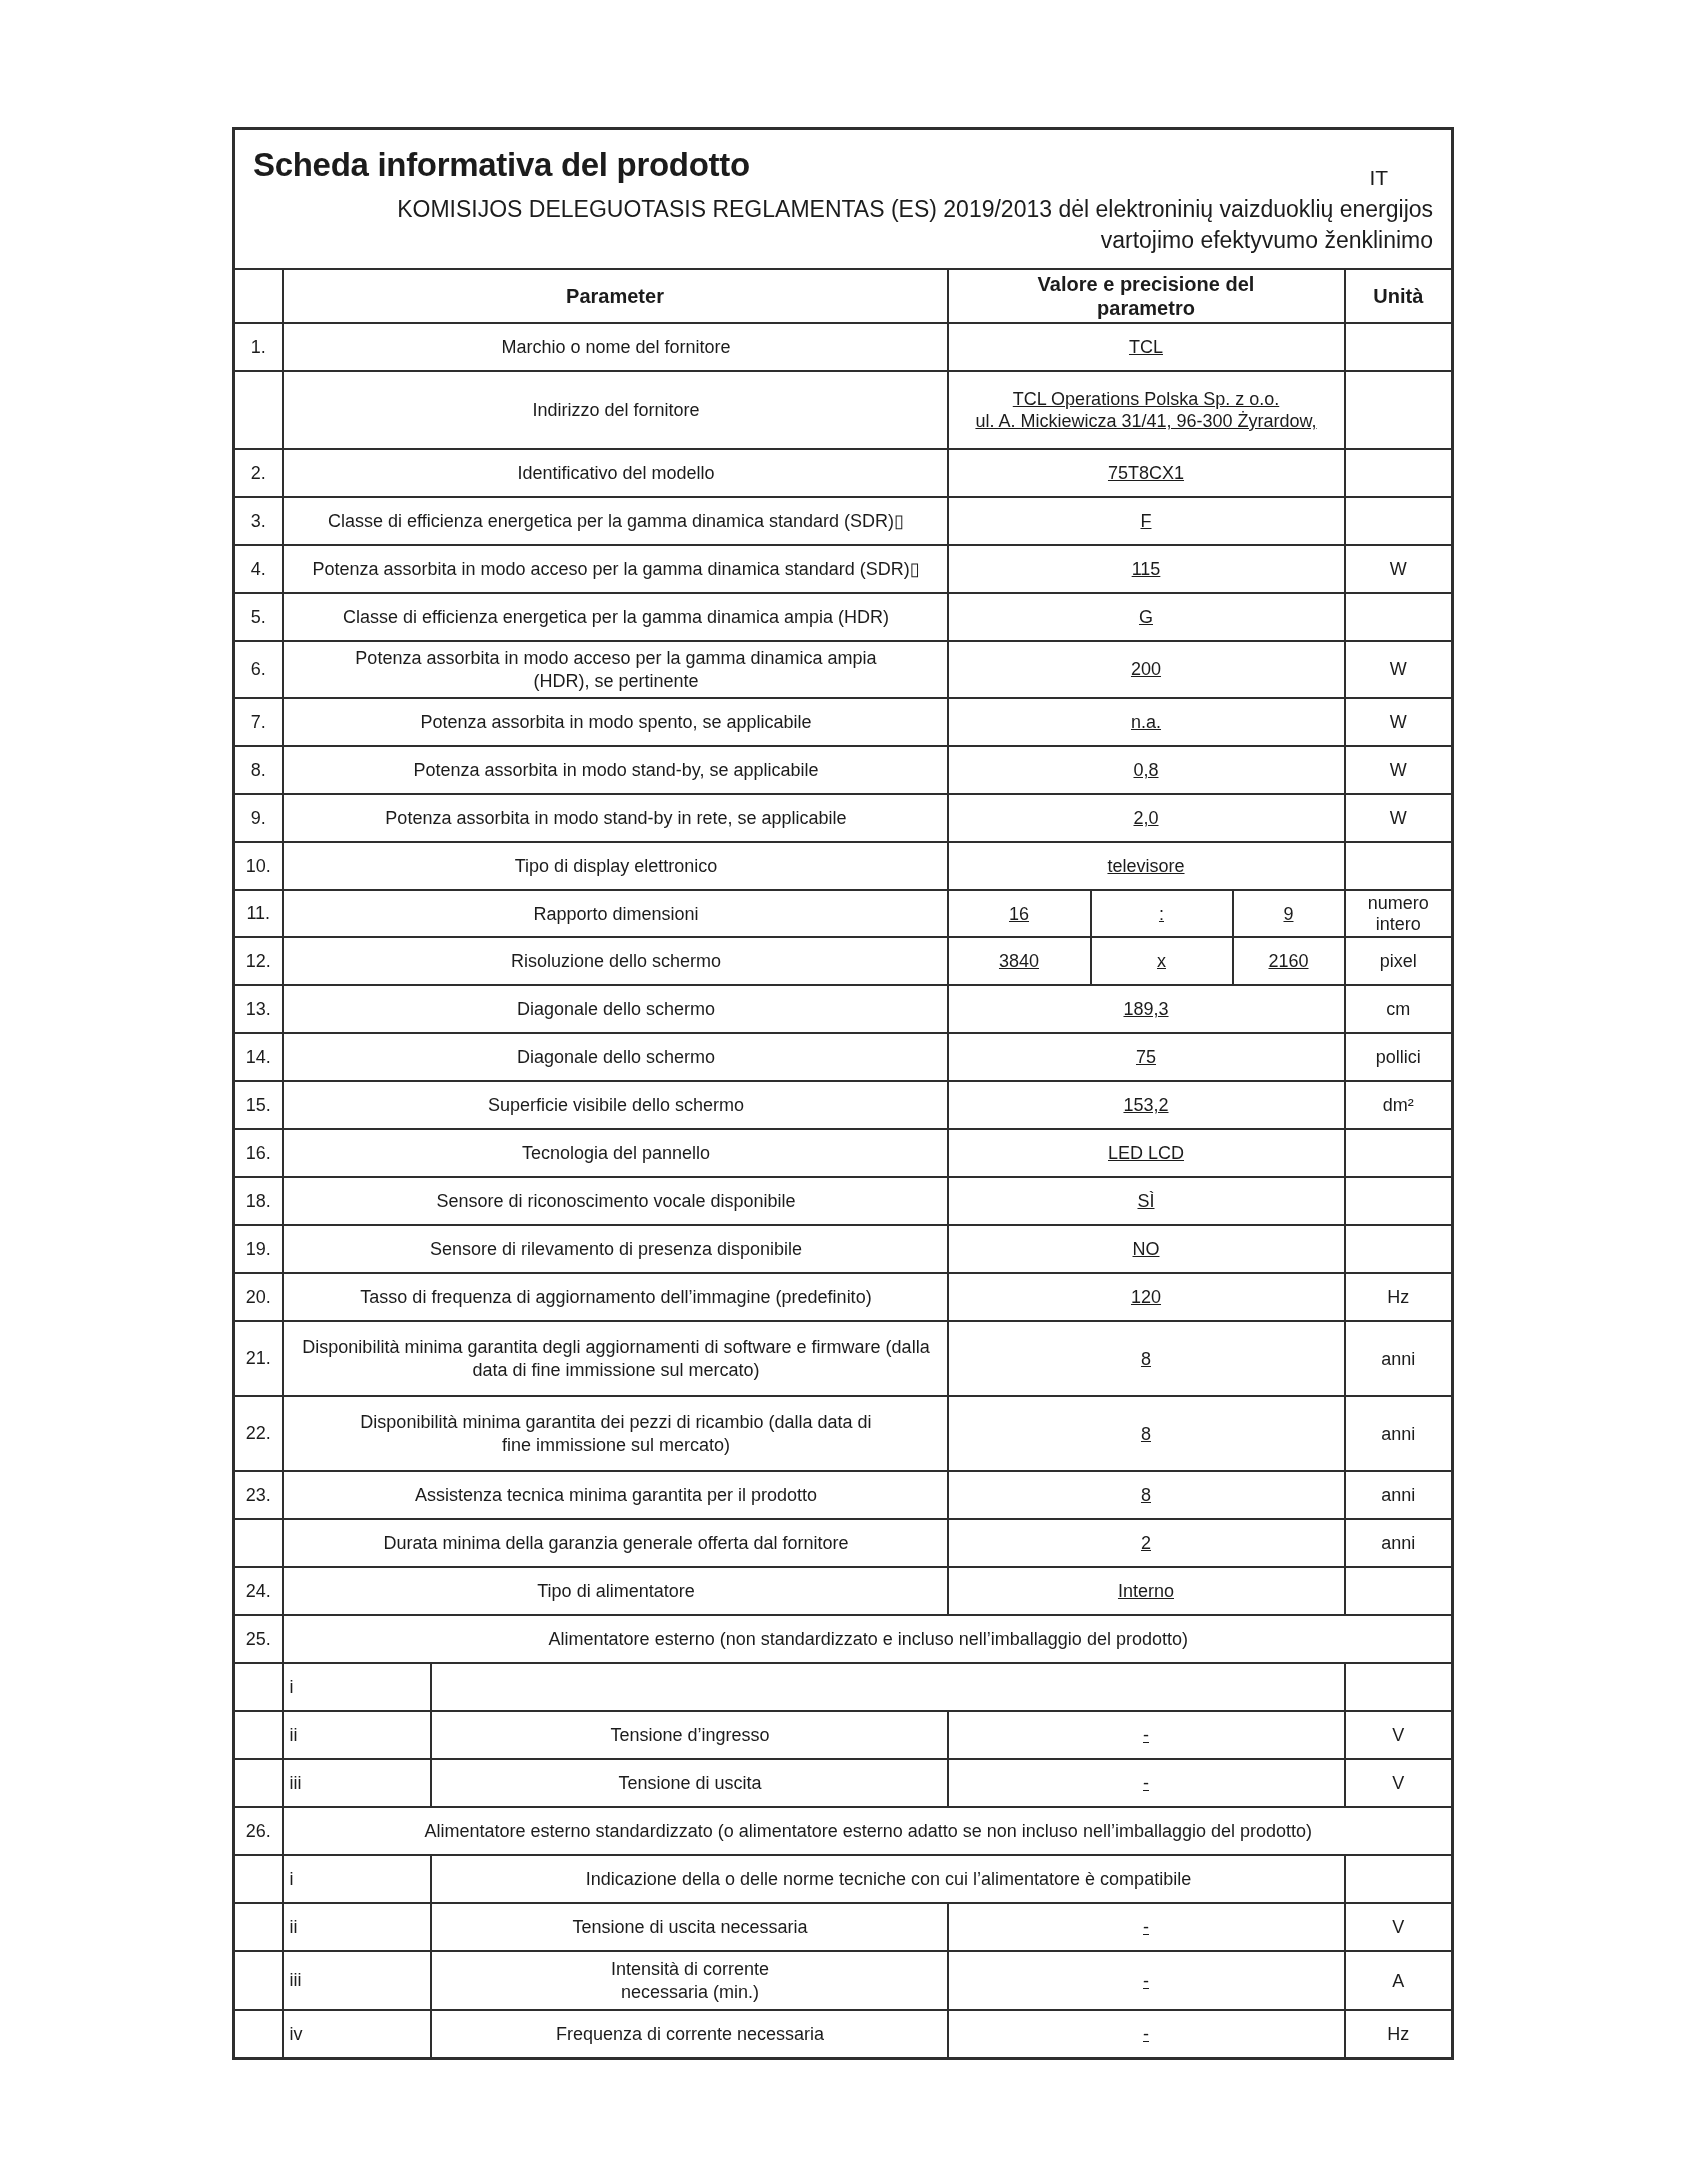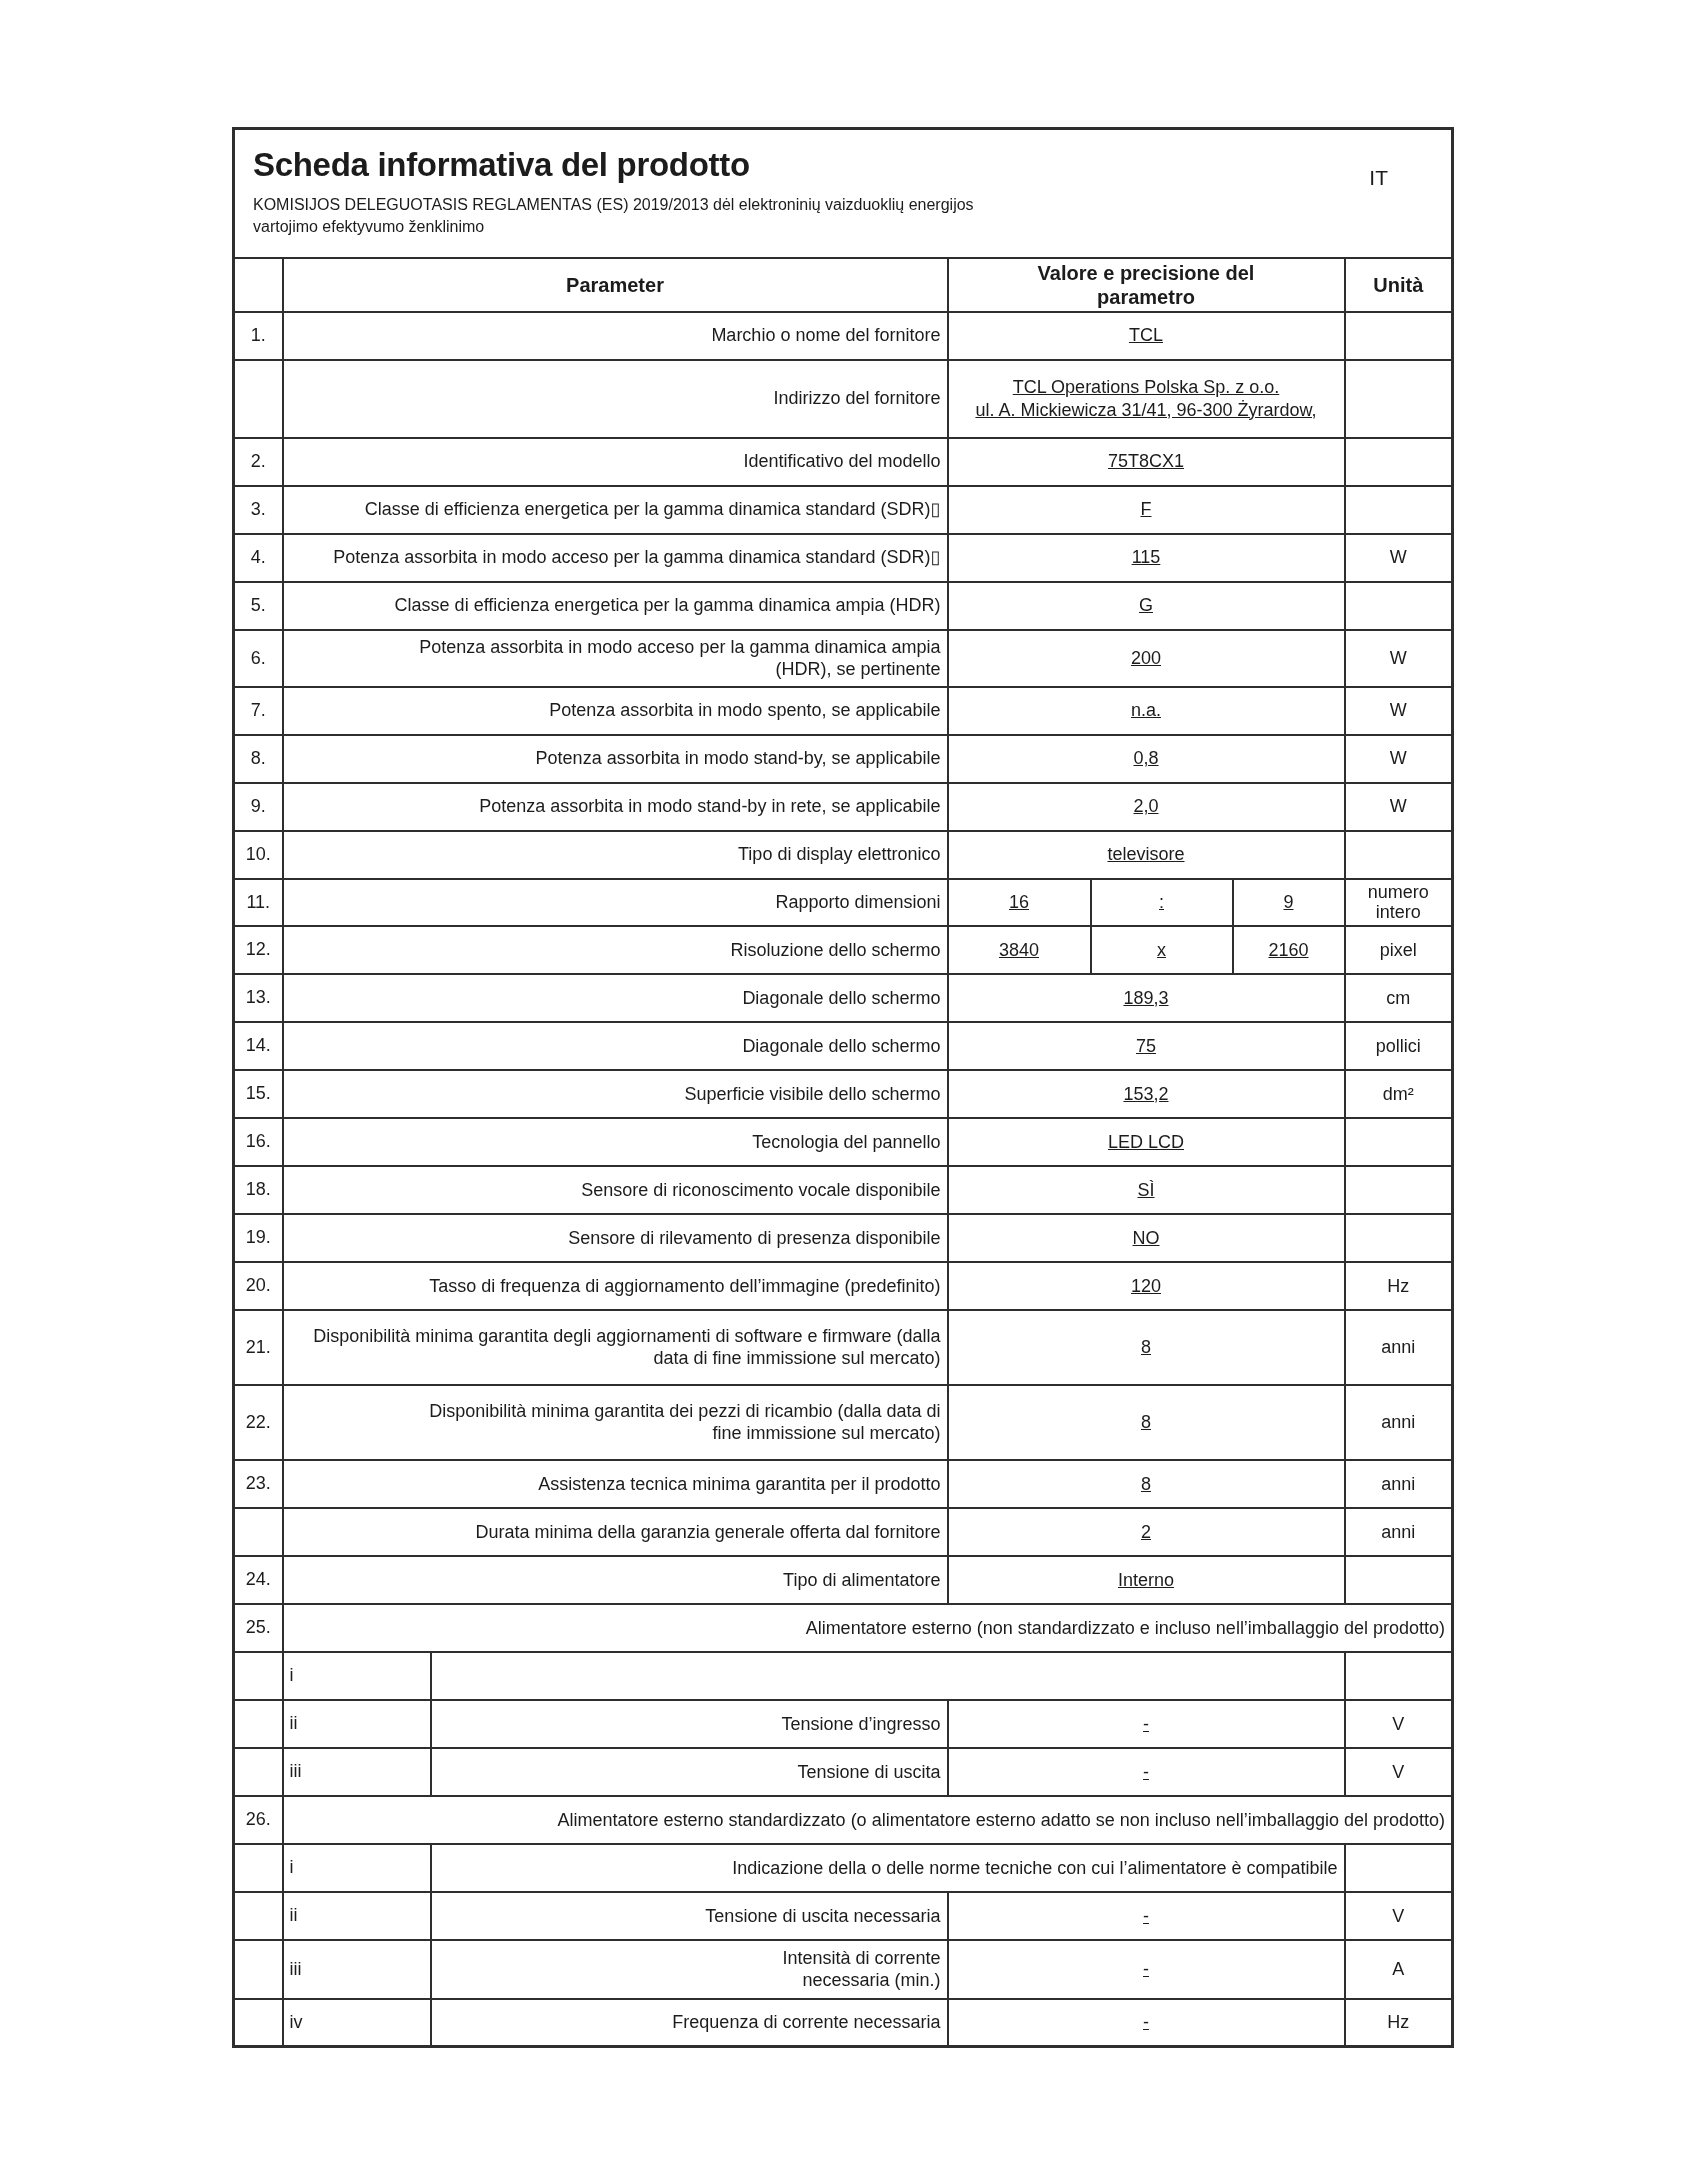--- a/index.html
+++ b/index.html
@@ -9,27 +9,27 @@
   tr{height:48px;}
   tr.title-row{height:129px;}
   tr.head-row{height:51px;}
   tr.h52{height:47px;}
   tr.h58{height:57px;}
   tr.h60{height:59px;}
   tr.h62{height:78px;}
   tr.h64{height:75px;}
   .c-num{text-align:center;padding:2px 2px;}
   .c-sub{text-align:left;padding-left:6px;}
-  .c-label{text-align:right;white-space:pre-line;line-height:1.25;padding-left:8px;}
+  .c-label{text-align:center;white-space:pre-line;line-height:1.25;padding-left:8px;}
   .c-val{text-align:center;white-space:pre-line;line-height:1.25;text-decoration:underline;}
   .c-unit{text-align:center;white-space:pre-line;line-height:1.15;}
   .head{font-weight:bold;text-align:center;font-size:20px;line-height:1.2;white-space:pre-line;}
   .title-cell{position:relative;padding:12px 18px;vertical-align:top;}
   .doc-title{font-weight:bold;font-size:33px;letter-spacing:-0.3px;margin:4px 0 10px 0;}
-  .doc-subtitle{font-size:16px;line-height:1.35;white-space:pre-line;}
+  .doc-subtitle{font-size:23px;line-height:1.35;white-space:pre-line;text-align:right;}
   .lang-tag{position:absolute;top:36px;right:63px;font-size:21px;}
 </style>
 </head>
 <body>
 
 <div>
 <table class="fiche">
   <colgroup>
     <col style="width:49px">
         <col style="width:148px">

